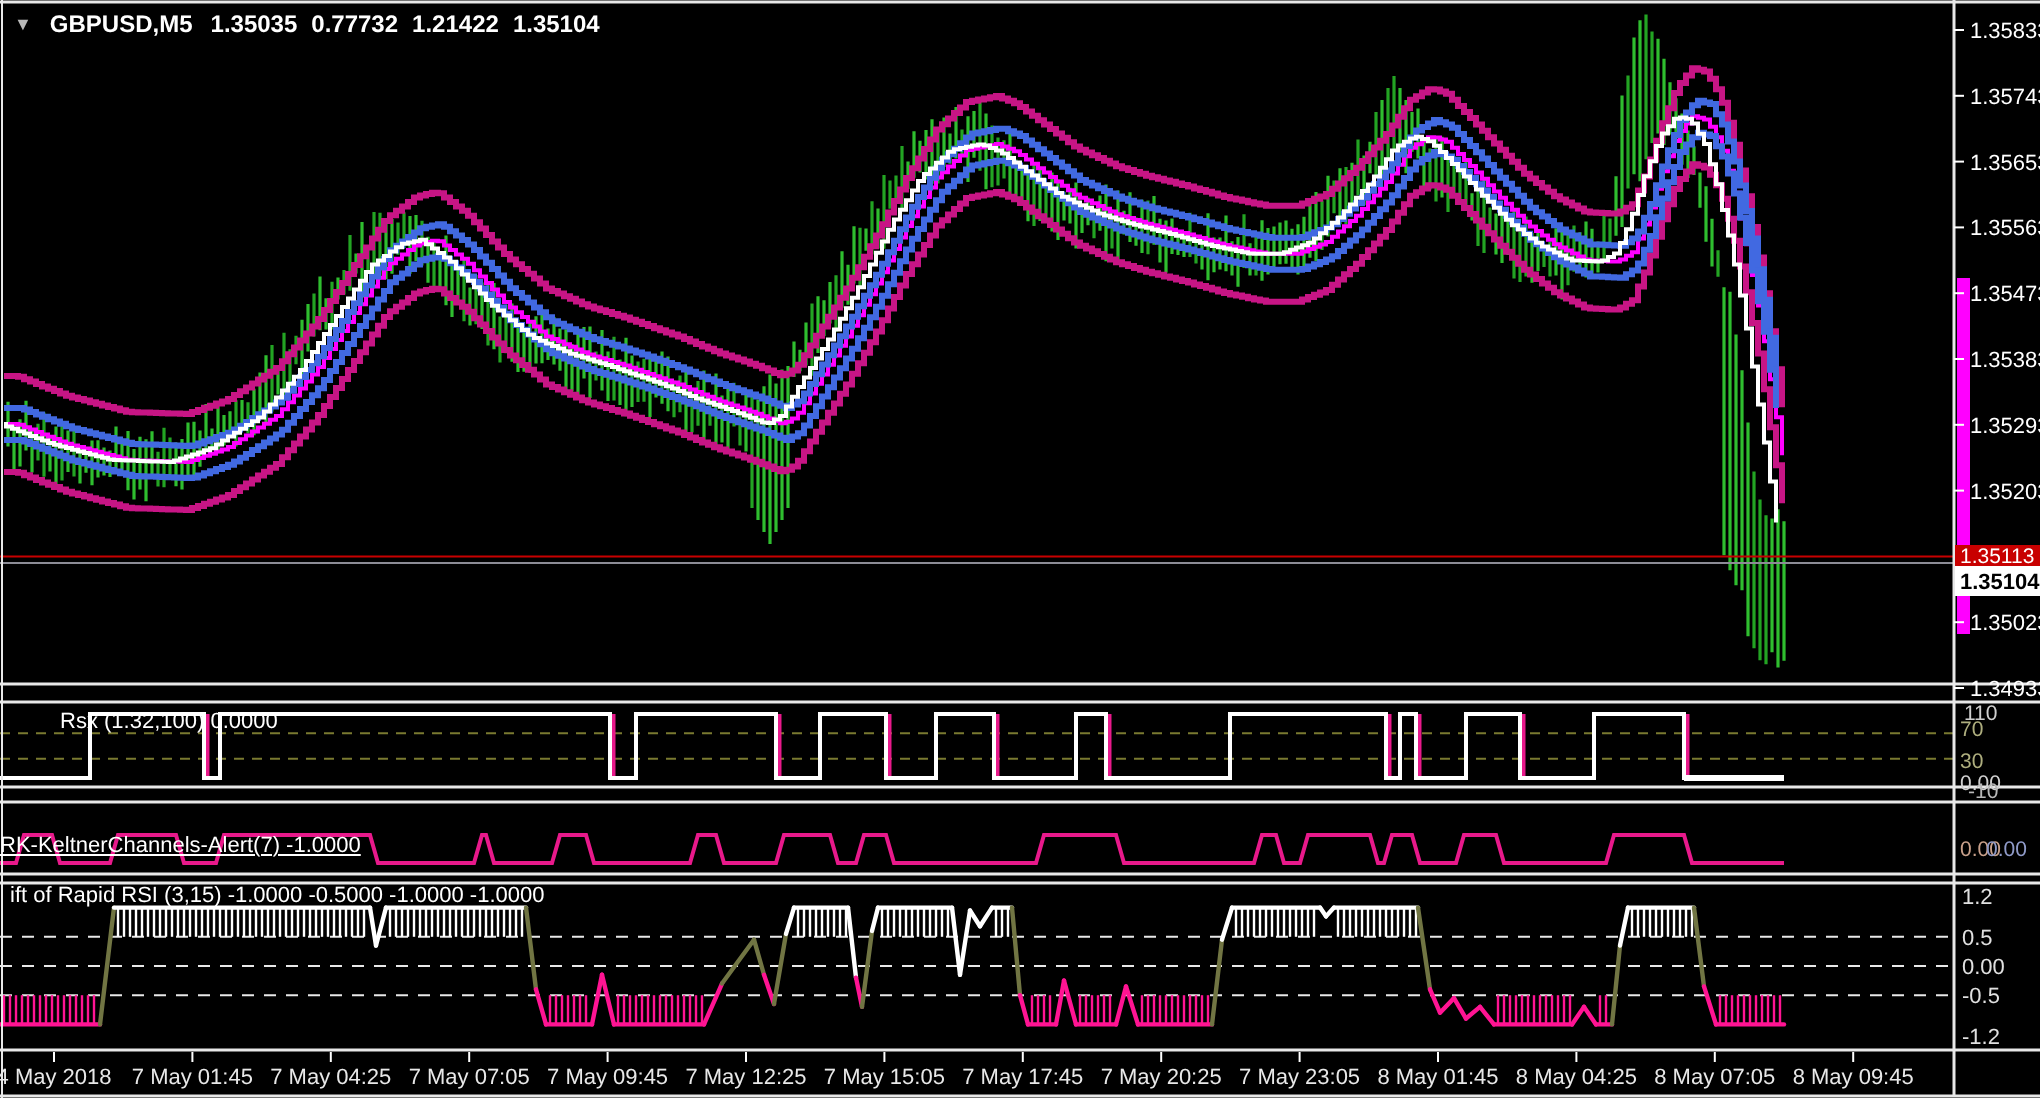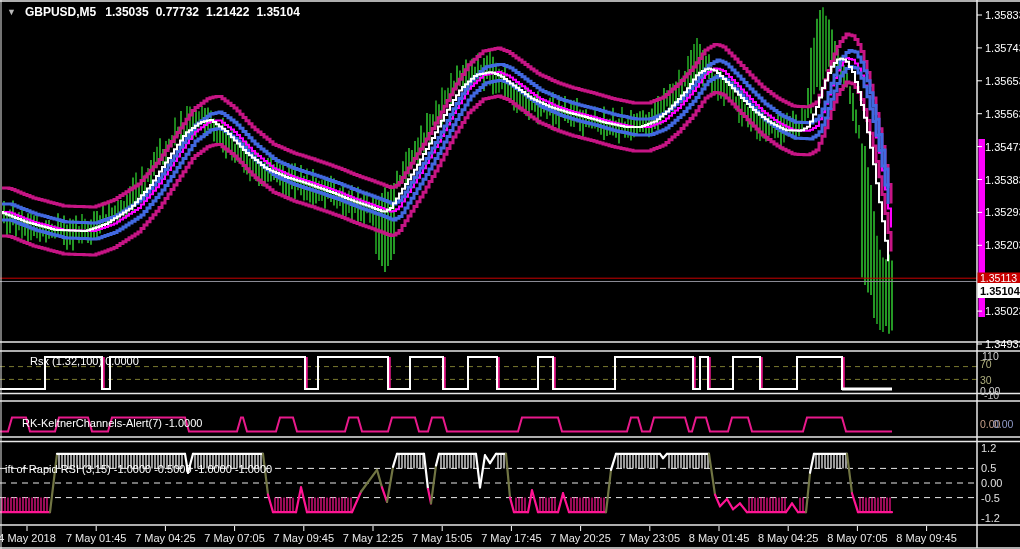--- a/index.html
+++ b/index.html
@@ -5,22 +5,22 @@
   html,body{margin:0;padding:0;background:#000;}
   .stage{position:relative;width:1020px;height:549px;background:#000;overflow:hidden;
          font-family:"Liberation Sans",sans-serif;}
   #chart-svg{position:absolute;left:0;top:0;}
   .overlay{position:absolute;color:#fff;pointer-events:none;white-space:nowrap;}
   .titlebar{left:7px;top:5px;font-size:12px;font-weight:bold;display:flex;gap:9px;align-items:center;}
   .titlebar .vals{display:flex;gap:7px;align-items:flex-end;}
   .dd{color:#b8b8b8;font-size:9px;}
   .pane-label{font-size:11px;color:#ffffff;}
   .lbl-rsx{left:5px;top:355px;padding-left:25px;}
-  .lbl-keltner{left:22px;top:417px;}
-  .lbl-ift{left:5px;top:463px;}
+  .lbl-keltner{left:0;top:417px;text-decoration:underline;}
+  .lbl-ift{left:5px;top:442px;}
 </style>
 </head>
 <body>
 
 <div class="stage">
   <svg id="chart-svg" width="1020" height="549">
       <rect x="0" y="0" width="1020" height="549" fill="#000000"></rect>
       <clipPath id="mainclip">
         <rect x="2" y="3" width="975" height="338"></rect>
       </clipPath>

